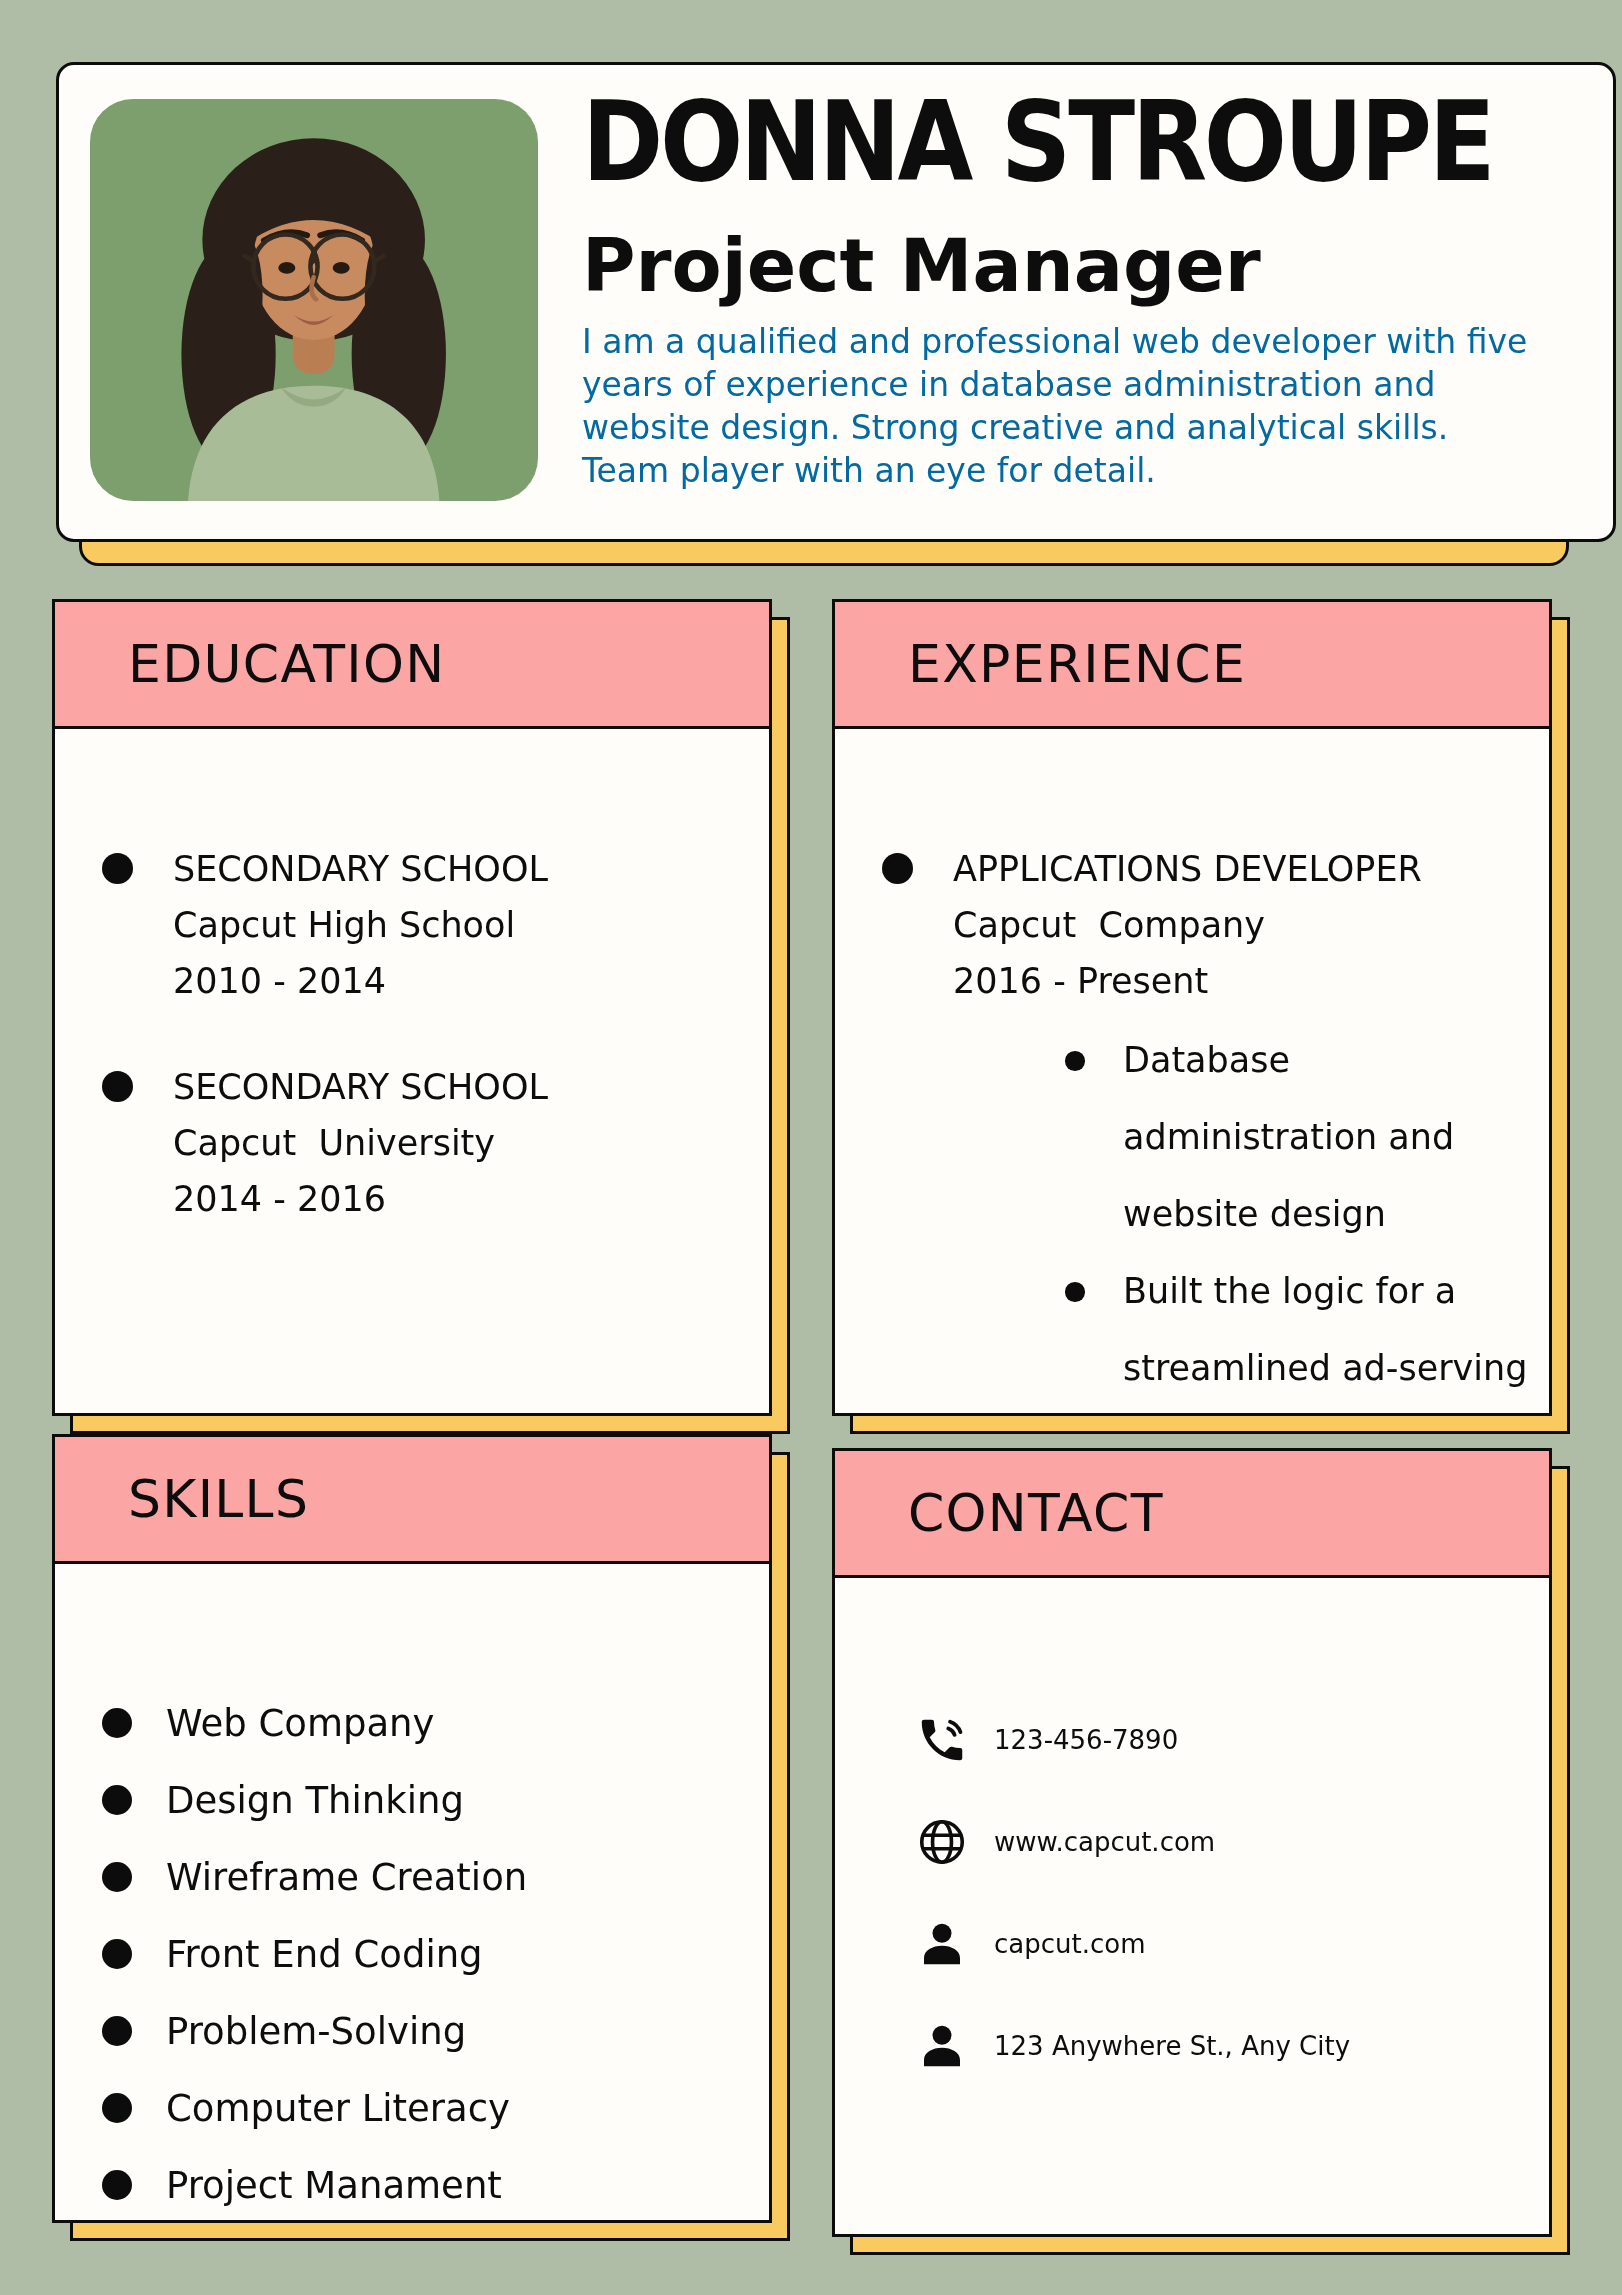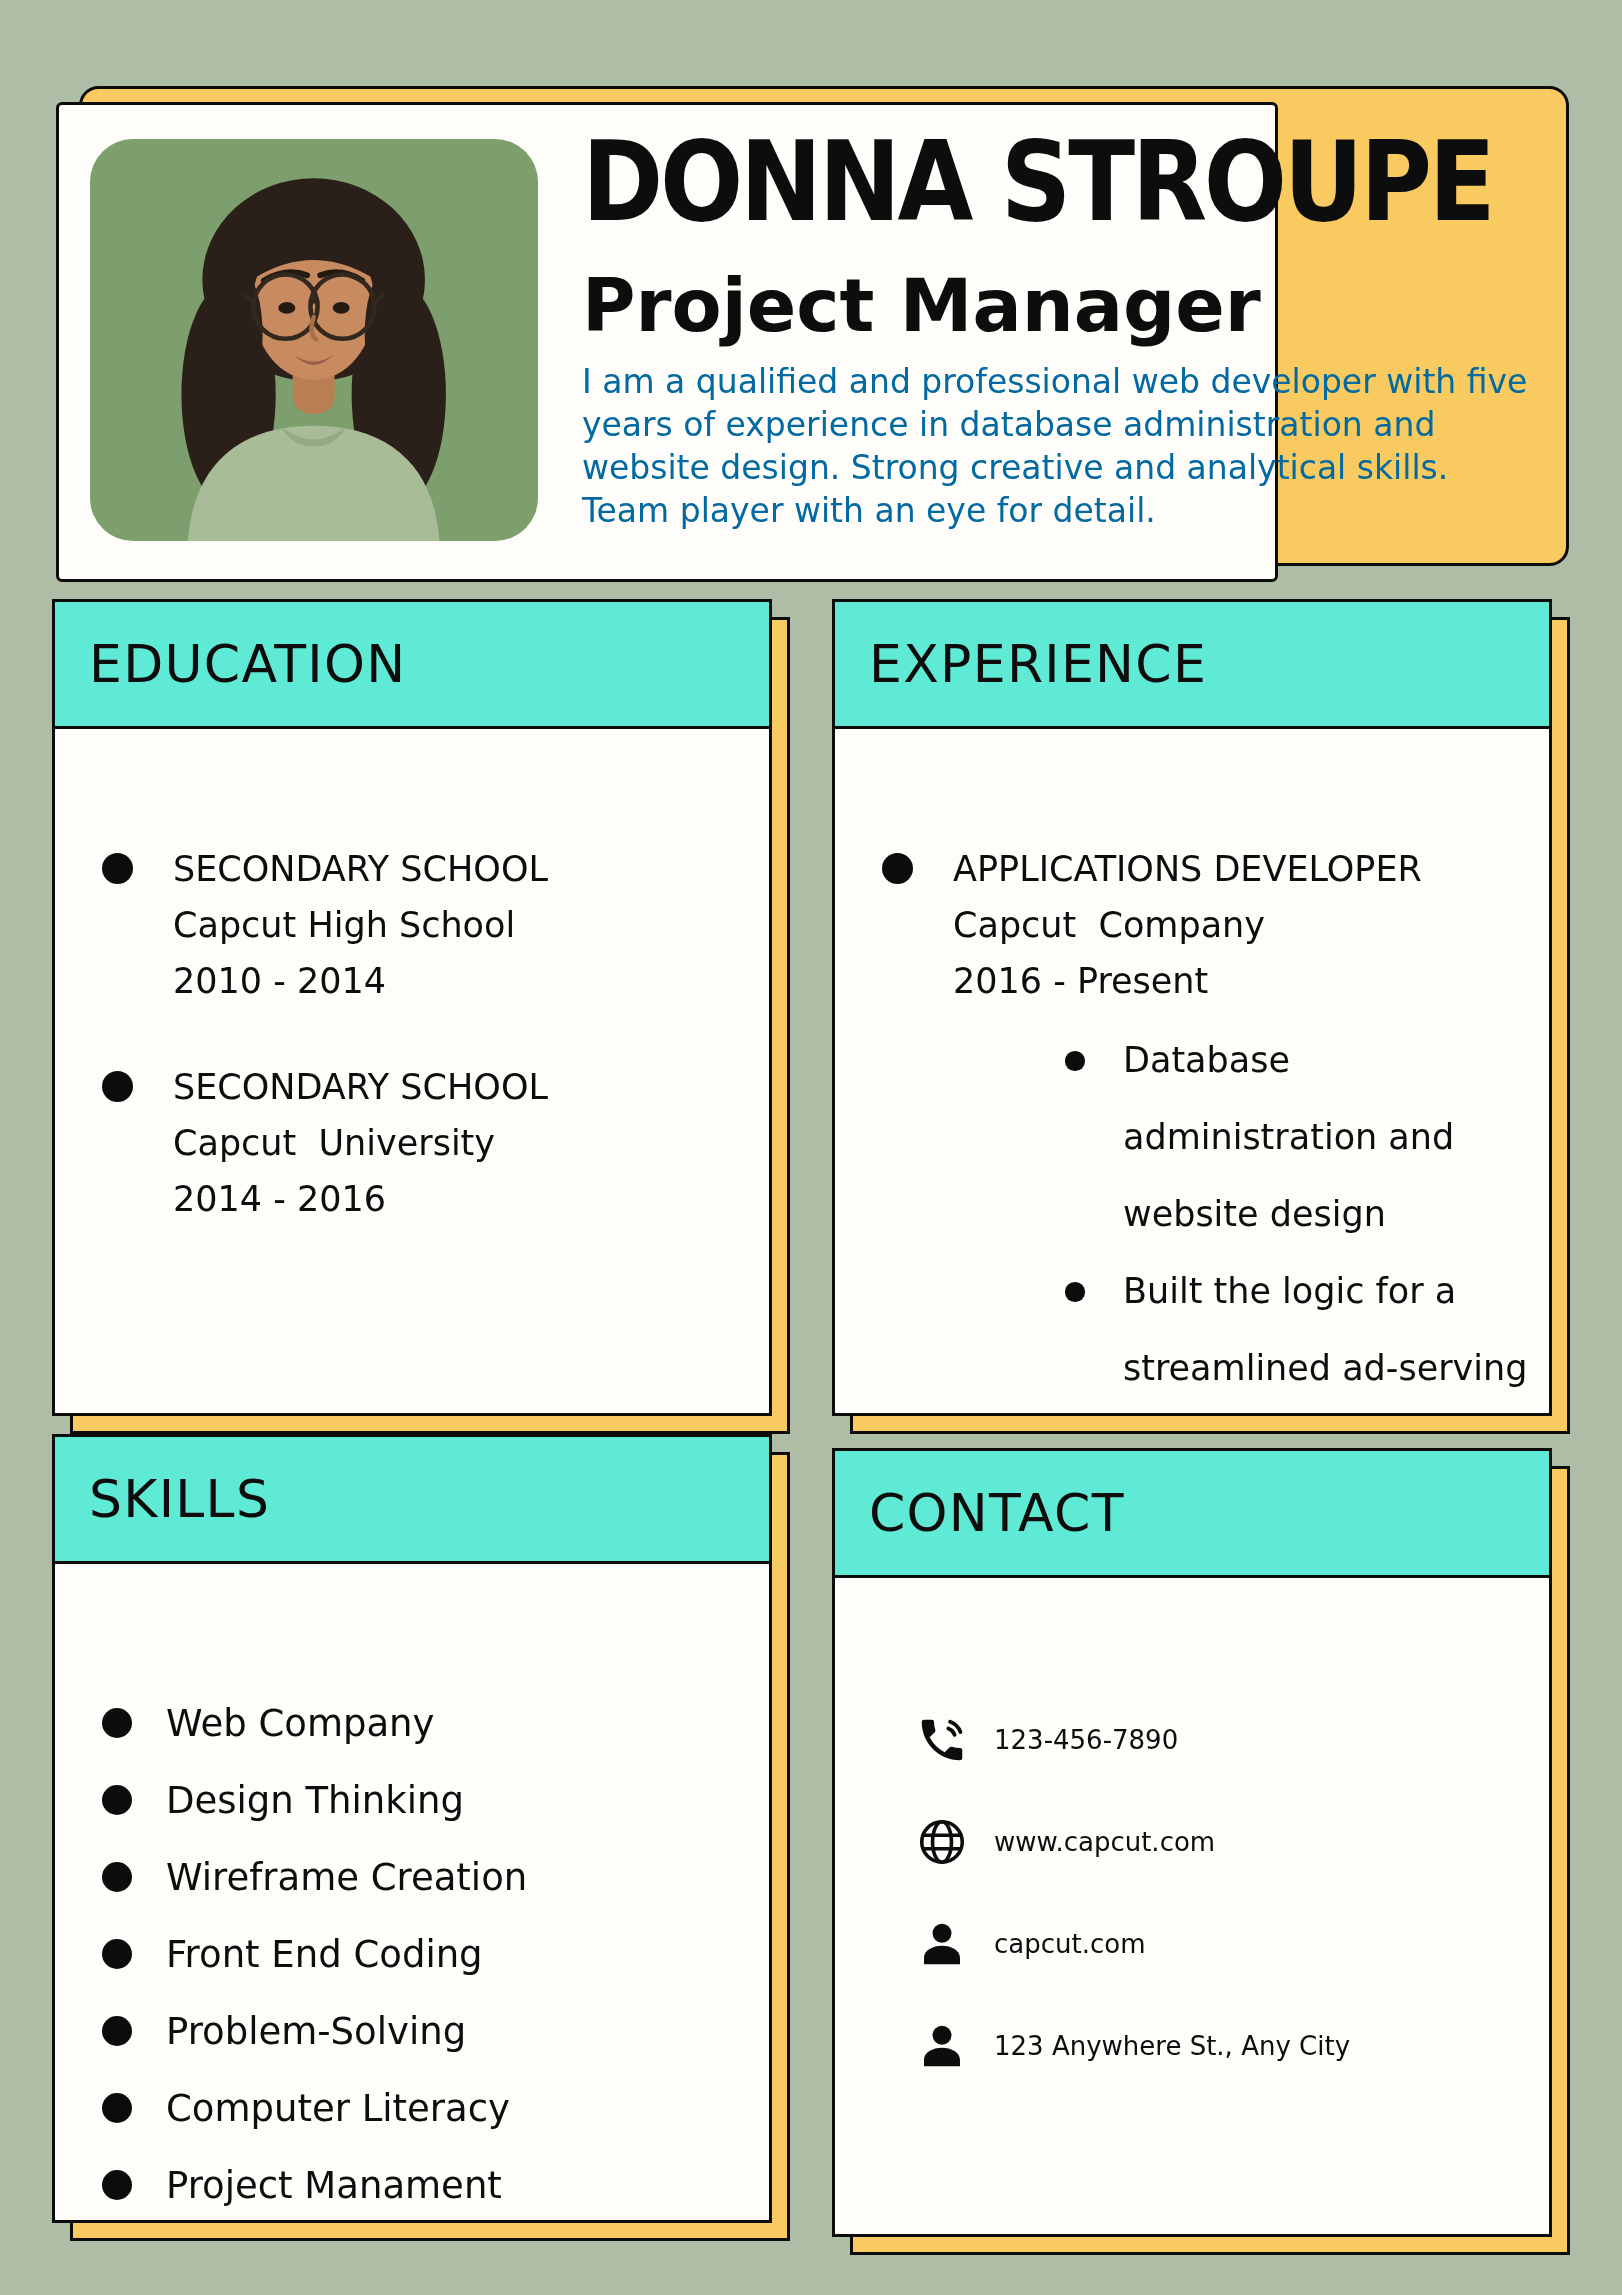--- a/index.html
+++ b/index.html
@@ -13,22 +13,22 @@
   }
 
   
   .hero-shadow {
     position: absolute; left: 79px; top: 86px;
     width: 1490px; height: 480px;
     background: #f8ca5f; border: 3.3px solid #0c0c0c; border-radius: 19.6px;
   }
   .hero {
     position: absolute; left: 56px; top: 62px;
-    width: 1222px; height: 480px;
-    background: #fffdf9; border: 3.9px solid #0c0c0c; border-radius: 6px; margin-top: 40px;
+    width: 1560px; height: 480px;
+    background: #fffdf9; border: 3.9px solid #0c0c0c; border-radius: 18px;
   }
   .photo-frame {
     position: absolute; left: 31px; top: 34px;
     width: 448px; height: 402px;
     border-radius: 43px; overflow: hidden;
   }
   .photo-frame svg { display: block; width: 100%; height: 100%; }
   .hero-text { position: absolute; left: 523px; top: 18.3px; width: 965px; }
   .name {
     font-size: 98px; font-weight: 700; letter-spacing: -3.3px;
@@ -45,23 +45,23 @@
     width: 720px; height: 100%;
     background: #f8ca5f; border: 3.3px solid #0c0c0c; z-index: 0;
   }
   .sec-main {
     position: absolute; left: 0; top: 0;
     width: 720px; height: 100%;
     display: flex; flex-direction: column; z-index: 1;
   }
   .sec-header {
     height: 130px; flex: 0 0 130px;
-    background: #5eead4; border: 3.3px solid #0c0c0c;
+    background: #fca5a5; border: 3.3px solid #0c0c0c;
     display: flex; align-items: center;
-    padding-left: 34px;
+    padding-left: 73px;
     font-size: 52px; letter-spacing: 1.3px; font-weight: 500;
   }
   .sec-body {
     flex: 1 1 auto;
     background: #fffdf9; border: 3.3px solid #0c0c0c; border-top: none;
     overflow: hidden;
   }
   #education  { left: 52px;   top: 599px;  height: 817px; }
   #experience { left: 832px; top: 599px;  height: 817px; }
   #skills     { left: 52px;   top: 1434px; height: 789px; }

